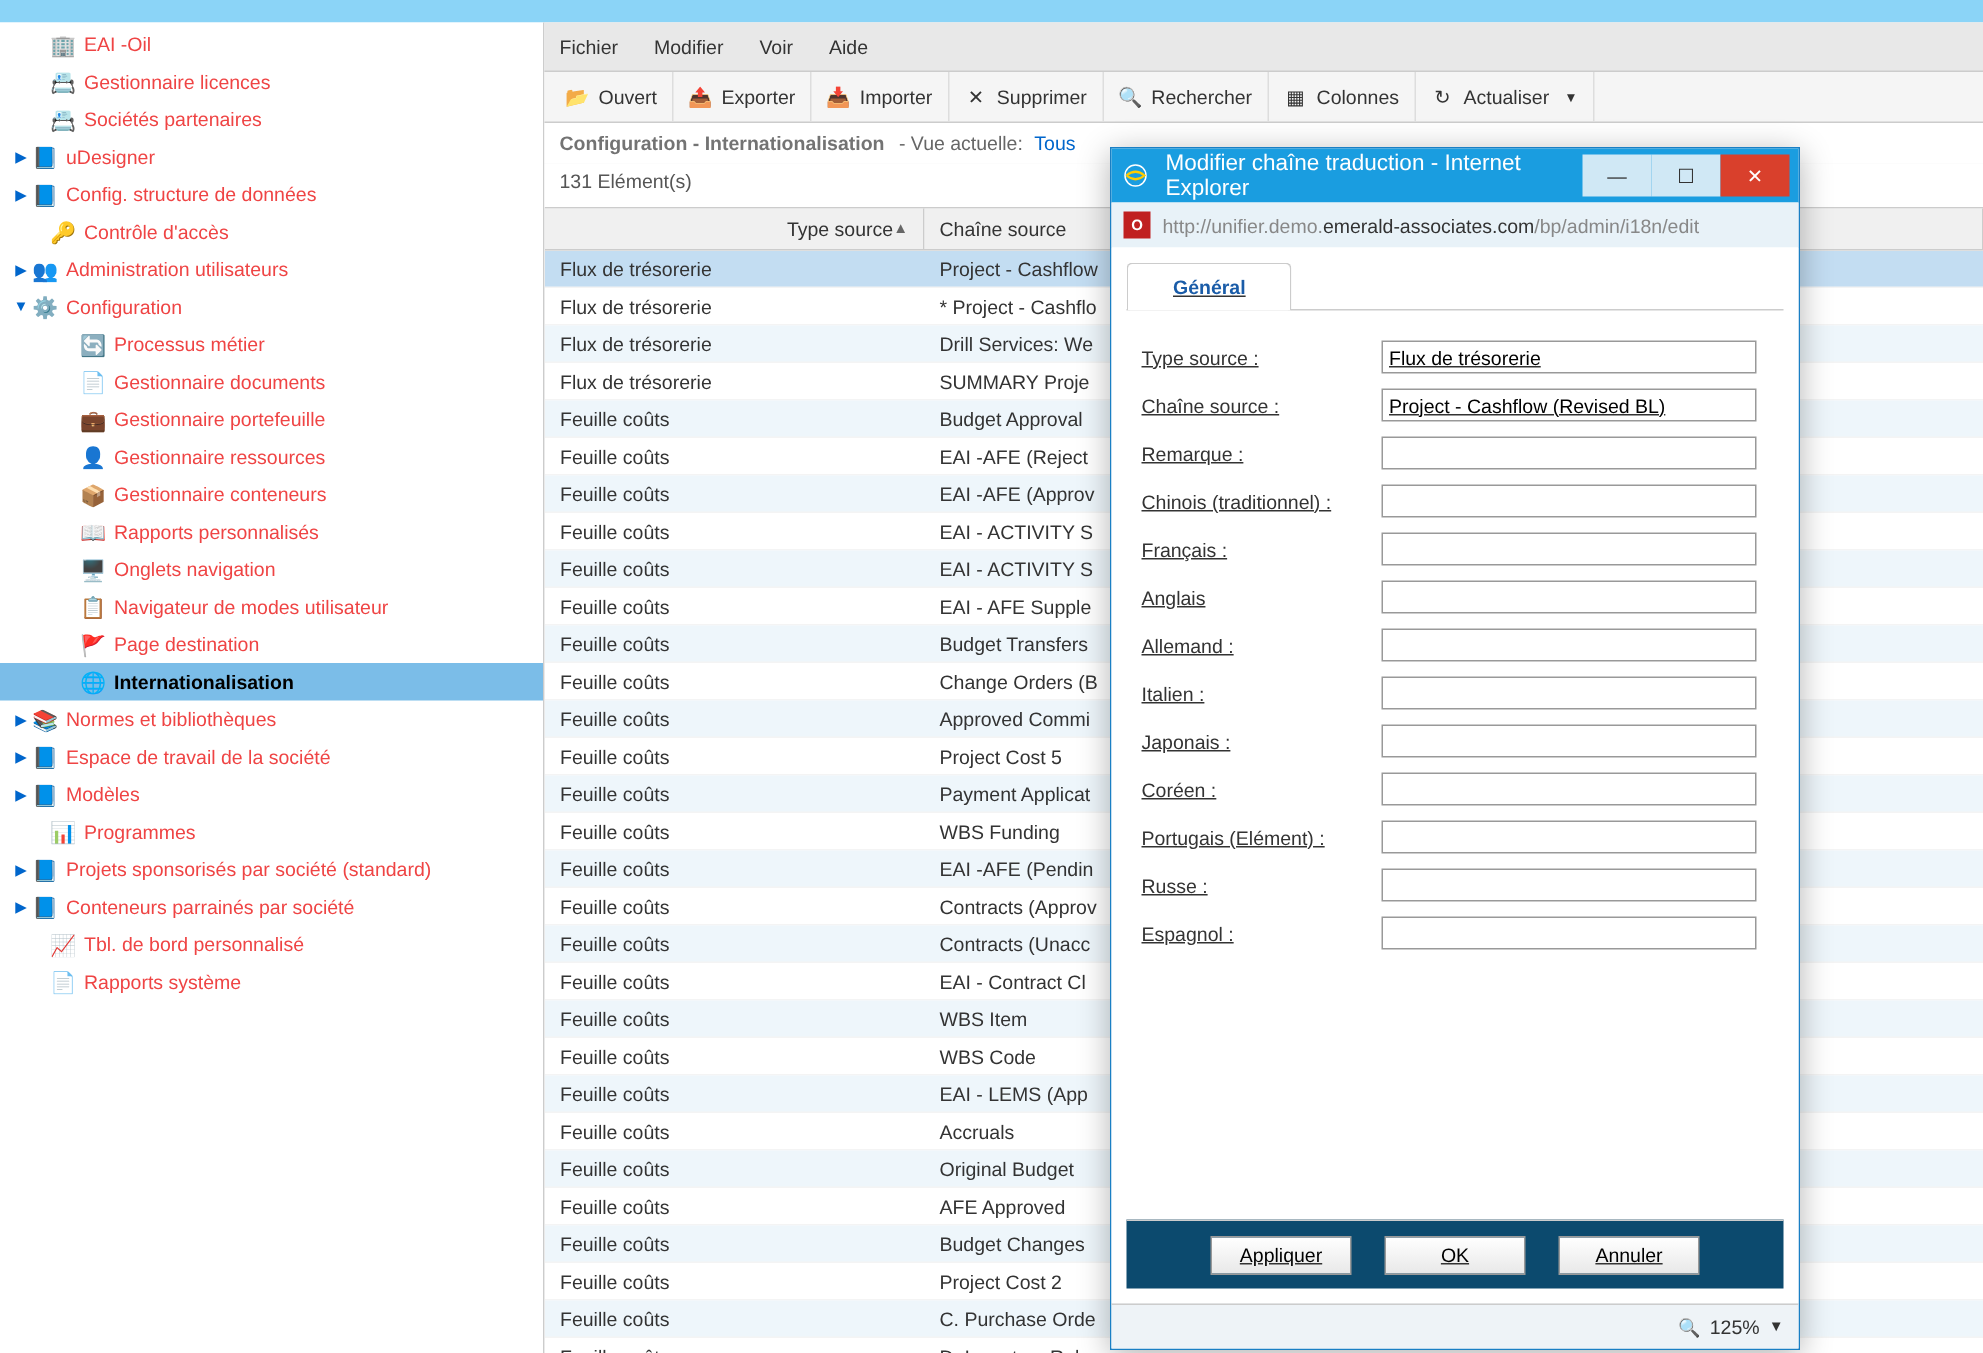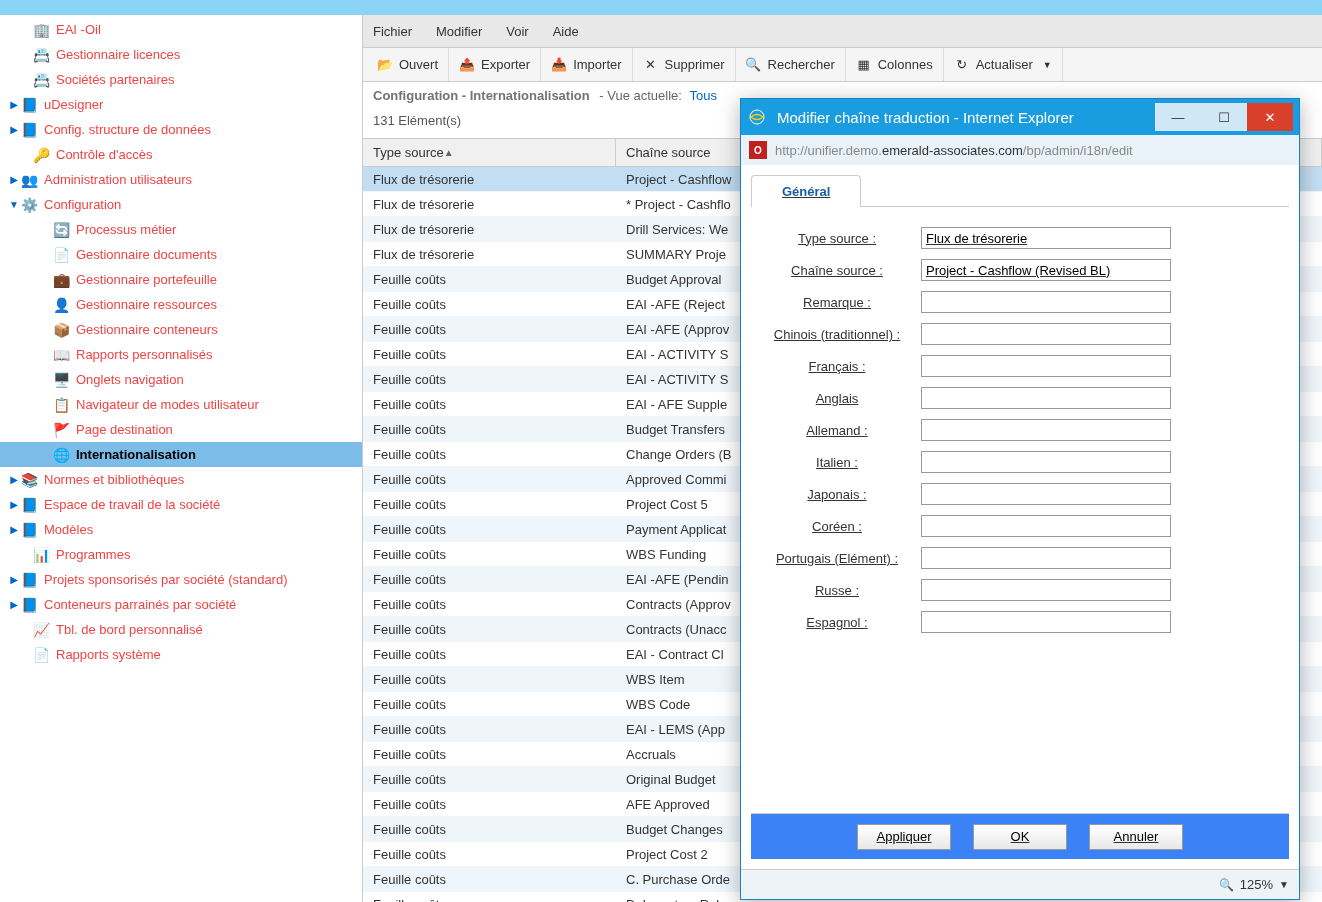--- a/index.html
+++ b/index.html
@@ -23,51 +23,51 @@
 .toolbar-btn { display: flex; align-items: center; gap: 6px; padding: 4px 10px; cursor: pointer; border-right: 1px solid #ddd; height: 100%; }
 .toolbar-icon { width: 16px; height: 16px; display: inline-flex; align-items: center; justify-content: center; }
 .breadcrumb { padding: 6px 10px; background: #fff; }
 .breadcrumb-title { color: #737373; font-weight: bold; }
 .breadcrumb-view { color: #666; margin-left: 6px; }
 .breadcrumb-value { color: #0066cc; margin-left: 4px; }
 .count { padding: 4px 10px 10px; color: #555; background: #fff; }
 .table { flex: 1; overflow: auto; background: #fff; }
 .table-header { display: flex; background: #f0f0f0; border-top: 1px solid #ccc; border-bottom: 1px solid #ccc; position: sticky; top: 0; }
 .th { padding: 6px 10px; border-right: 1px solid #ccc; font-weight: normal; background: #f0f0f0; }
-.th-1 { width: 253px; display: flex; justify-content: flex-start; align-items: center; }
+.th-1 { width: 253px; display: flex; justify-content: flex-end; align-items: center; }
 .th-2 { flex: 1; }
 .sort-icon { font-size: 10px; color: #666; }
 .table-row { display: flex; height: 25px; align-items: center; border-bottom: 1px solid #f4f4f4; }
 .table-row.even { background: #eef6fb; }
 .table-row.selected { background: #c3ddf2; }
 .td { padding: 3px 10px; overflow: hidden; white-space: nowrap; text-overflow: ellipsis; }
 .td-1 { width: 253px; }
 .td-2 { flex: 1; }
 
 
-.dialog { position: absolute; left: 740px; top: 98px; width: 560px; height: 802px; background: #fff; border: 1px solid #1a7fc4; box-shadow: 0 4px 20px rgba(0,0,0,0.3); display: flex; flex-direction: column; }
+.dialog { position: absolute; left: 740px; top: 98px; width: 460px; height: 802px; background: #fff; border: 1px solid #1a7fc4; box-shadow: 0 4px 20px rgba(0,0,0,0.3); display: flex; flex-direction: column; }
 .dialog-titlebar { height: 36px; background: #1a9de0; display: flex; align-items: center; padding: 0 6px; }
 .dialog-icon { width: 20px; height: 20px; margin-right: 10px; display: flex; align-items: center; justify-content: center; }
 .dialog-title { flex: 1; color: #fff; font-size: 15px; }
 .dialog-ctrl { width: 46px; height: 28px; display: flex; align-items: center; justify-content: center; cursor: pointer; color: #333; }
 .dialog-ctrl.close { background: #d9402c; color: #fff; }
 .dialog-ctrl.min { background: #d0e8f5; }
 .dialog-ctrl.max { background: #d0e8f5; }
 .dialog-url { height: 30px; background: #e8f2f8; display: flex; align-items: center; padding: 0 8px; gap: 8px; }
 .dialog-url-icon { width: 18px; height: 18px; background: #c02020; display: flex; align-items: center; justify-content: center; color: #fff; font-size: 10px; font-weight: bold; }
 .dialog-url-text { color: #888; font-size: 13px; }
 .dialog-url-text .dark { color: #333; }
 .dialog-body { flex: 1; background: #fff; padding: 10px; display: flex; flex-direction: column; text-decoration: underline; }
 .tabs { display: flex; border-bottom: 1px solid #ccc; }
 .tab { padding: 8px 30px; border: 1px solid #ccc; border-bottom: none; background: #fff; color: #1a5ca8; font-weight: bold; border-radius: 4px 4px 0 0; margin-bottom: -1px; }
 .form { padding: 20px 10px; flex: 1; }
 .form-row { display: flex; align-items: center; margin-bottom: 10px; }
-.form-label { width: 160px; text-align: center; padding-right: 8px; }
+.form-label { width: 160px; text-align: left; padding-right: 8px; }
 .form-input { width: 250px; height: 22px; border: 1px solid #999; padding: 0 4px; font-family: inherit; font-size: 13px; }
-.dialog-footer { height: 46px; border-top: 1px solid #ccc; display: flex; align-items: center; justify-content: center; gap: 22px; background: #3b82f6; }
+.dialog-footer { height: 46px; border-top: 1px solid #ccc; display: flex; align-items: center; justify-content: center; gap: 22px; background: #0c4a6e; }
 .dialog-btn { width: 94px; height: 26px; border: 1px solid #999; background: linear-gradient(#fff, #e8e8e8); cursor: pointer; font-family: inherit; font-size: 13px; }
 .dialog-status { height: 30px; background: #eef3f7; display: flex; align-items: center; justify-content: flex-end; padding: 0 10px; gap: 6px; border-top: 1px solid #ccc; }
 .zoom-icon { color: #0066cc; font-size: 12px; }
 </style>
 </head>
 <body>
 
 <div class="top-bar"></div>
 <div class="main">
   <div class="sidebar">

